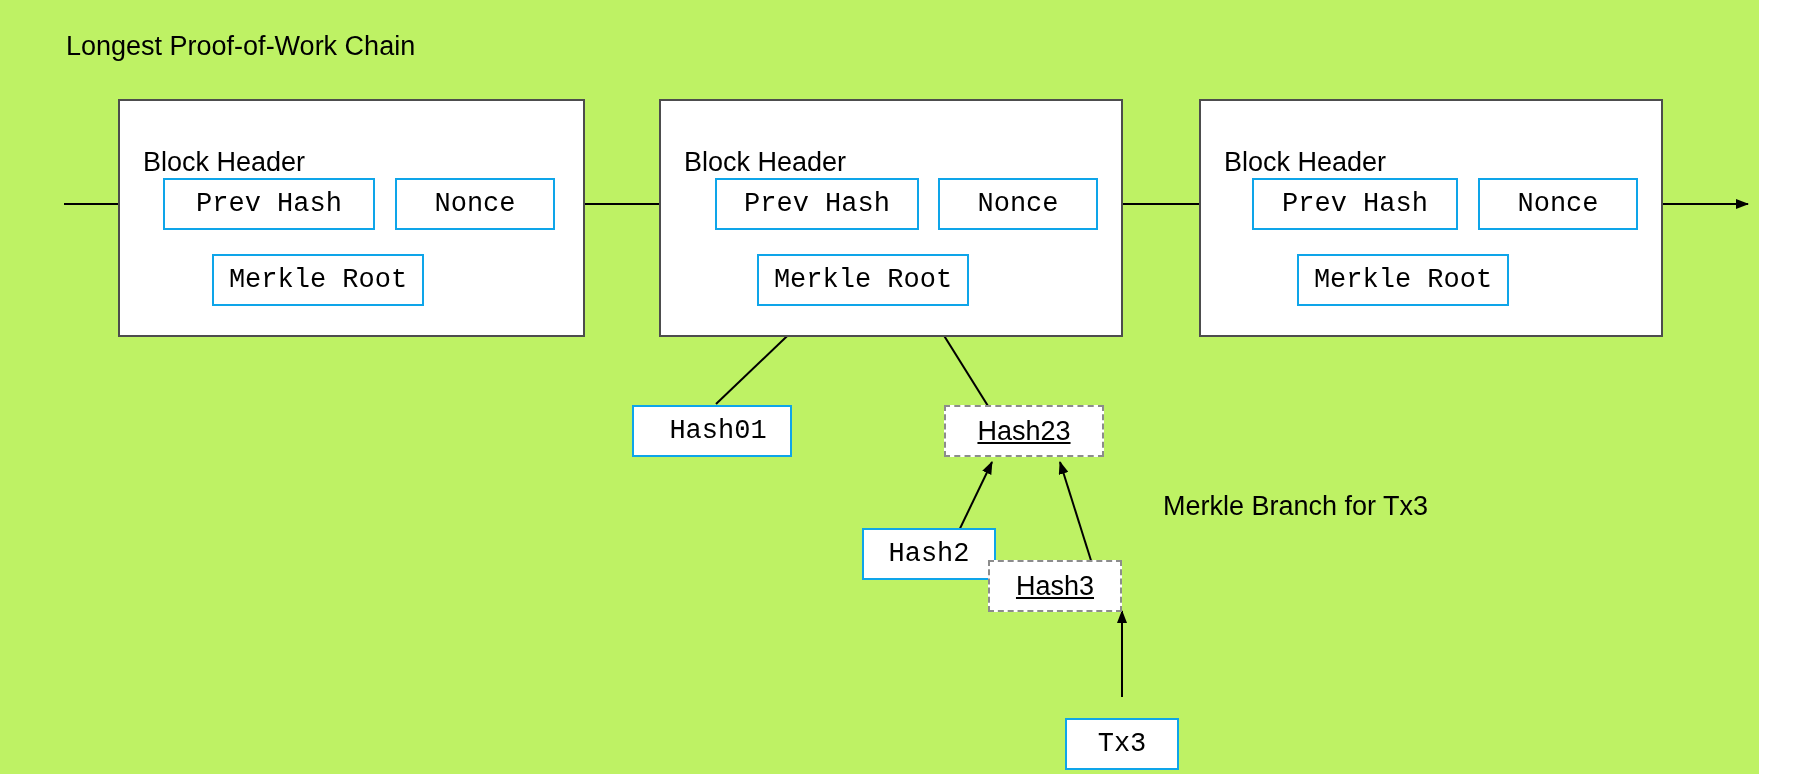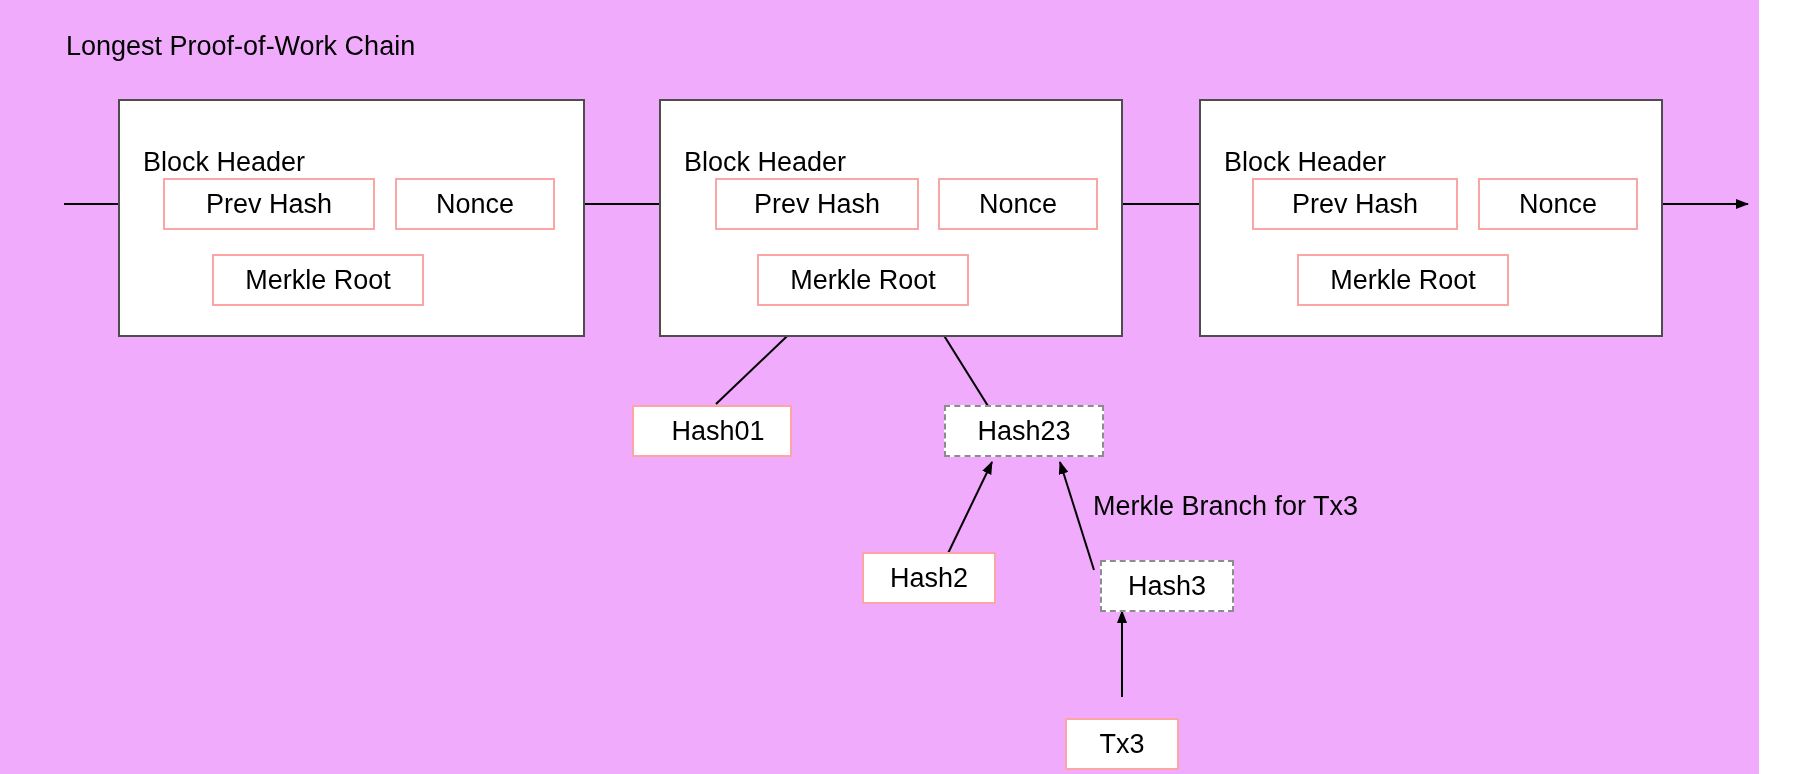--- a/index.html
+++ b/index.html
@@ -8,21 +8,21 @@
     background: #ffffff;
   }
   body {
     font-family: "Liberation Sans", sans-serif;
     color: #000000;
   }
   #canvas {
     position: relative;
     width: 1759px;
     height: 774px;
-    background: #f0abfc;
+    background: #bef264;
     overflow: hidden;
   }
   #svg-layer {
     position: absolute;
     left: 0;
     top: 0;
     width: 1800px;
     height: 774px;
   }
   .diagram-title {
@@ -51,24 +51,26 @@
     box-sizing: border-box;
     background: #ffffff;
     display: flex;
     align-items: center;
     justify-content: center;
     font-size: 27px;
     line-height: 30px;
     white-space: nowrap;
   }
   .node-box.solid {
-    border: 2px solid #fca5a5;
+    border: 2px solid #0ea5e9;
+    font-family: Liberation Mono, monospace;
   }
   .node-box.dashed {
     border: 2px dashed #8c8c8c;
+    text-decoration: underline;
   }
   .branch-label {
     position: absolute;
     font-size: 27px;
     line-height: 32px;
     white-space: nowrap;
   }
 </style>
 </head>
 <body>
@@ -118,21 +120,21 @@
   <div class="block-outer" style="left:1199px; top:99px; width:464px; height:238px;"></div>
   <div class="block-caption" style="left:1224px; top:122px;">Block Header</div>
   <div class="node-box solid" style="left:1252px; top:178px; width:206px; height:52px;">Prev Hash</div>
   <div class="node-box solid" style="left:1478px; top:178px; width:160px; height:52px;">Nonce</div>
   <div class="node-box solid" style="left:1297px; top:254px; width:212px; height:52px;">Merkle Root</div>
 
   <div class="node-box solid" style="left:632px; top:405px; width:160px; height:52px;padding-left:12px;">Hash01</div>
 
   <div class="node-box dashed" style="left:944px; top:405px; width:160px; height:52px;">Hash23</div>
 
-  <div class="node-box solid" style="left:862px; top:552px; width:134px; height:52px;">Hash2</div>
+  <div class="node-box solid" style="left:862px; top:528px; width:134px; height:52px;">Hash2</div>
 
-  <div class="node-box dashed" style="left:1100px; top:560px; width:134px; height:52px;">Hash3</div>
+  <div class="node-box dashed" style="left:988px; top:560px; width:134px; height:52px;">Hash3</div>
 
   <div class="node-box solid" style="left:1065px; top:695px; width:114px; height:52px;margin-top:23px;">Tx3</div>
 
-  <div class="branch-label" style="left:1093px; top:490px;">Merkle Branch for Tx3</div>
+  <div class="branch-label" style="left:1163px; top:490px;">Merkle Branch for Tx3</div>
 
 </div>
 
 </body></html>

